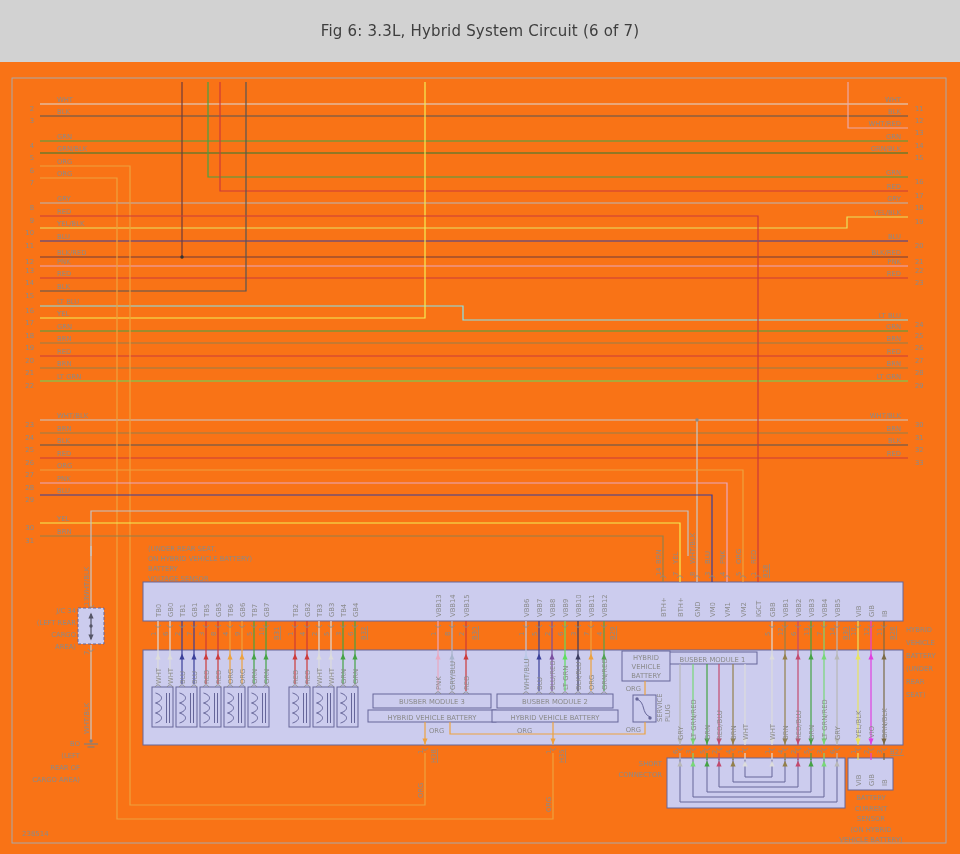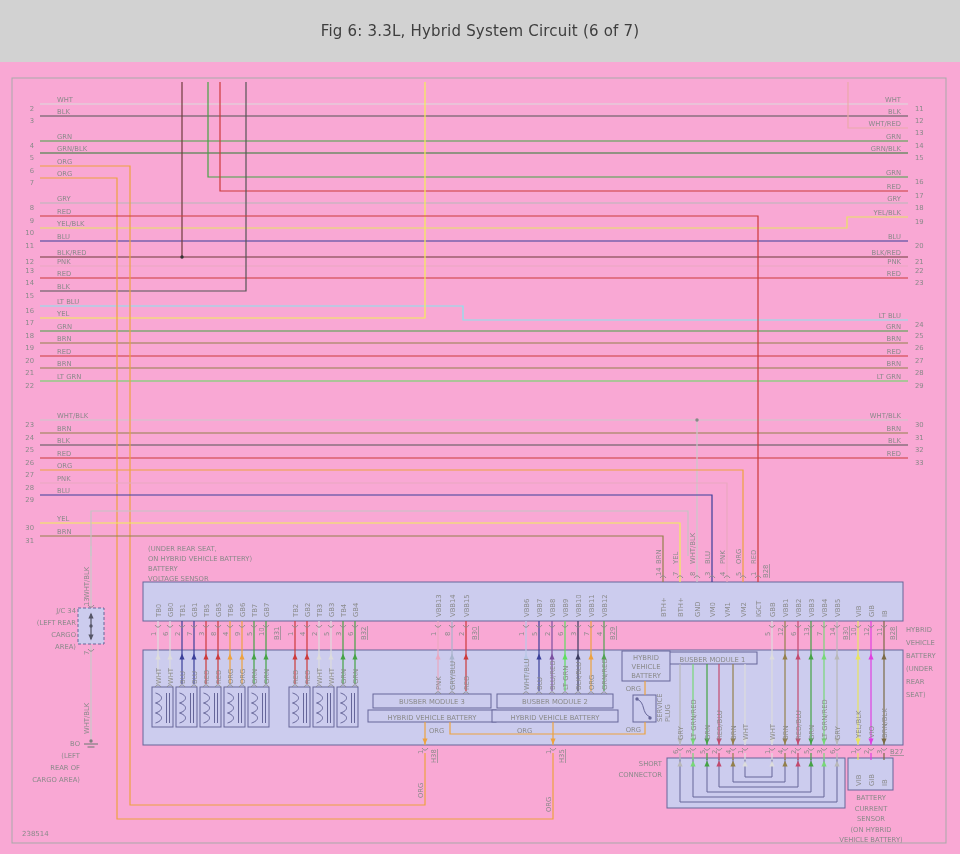--- a/index.html
+++ b/index.html
@@ -1,16 +1,16 @@
 <!DOCTYPE html>
 <html><head>
 <meta charset="utf-8">
 <style>
   html,body{margin:0;padding:0;background:#fff;}
-  #page{position:relative;width:960px;height:854px;background:#f9a8d4;overflow:hidden;font-family:"DejaVu Sans",sans-serif;text-decoration:underline;}
+  #page{position:relative;width:960px;height:854px;background:#f97316;overflow:hidden;font-family:"DejaVu Sans",sans-serif;text-decoration:underline;}
   #titlebar{position:absolute;left:0;top:0;width:960px;height:62px;background:#d2d2d2;display:flex;align-items:center;justify-content:center;}
   #titlebar .t{font-size:15px;color:#3e3e3e;letter-spacing:0.2px;}
   svg{position:absolute;left:0;top:0;}
   svg text{font-family:"DejaVu Sans",sans-serif;}
 </style>
 </head>
 <body>
 
 <div id="page">
   <div id="titlebar">

